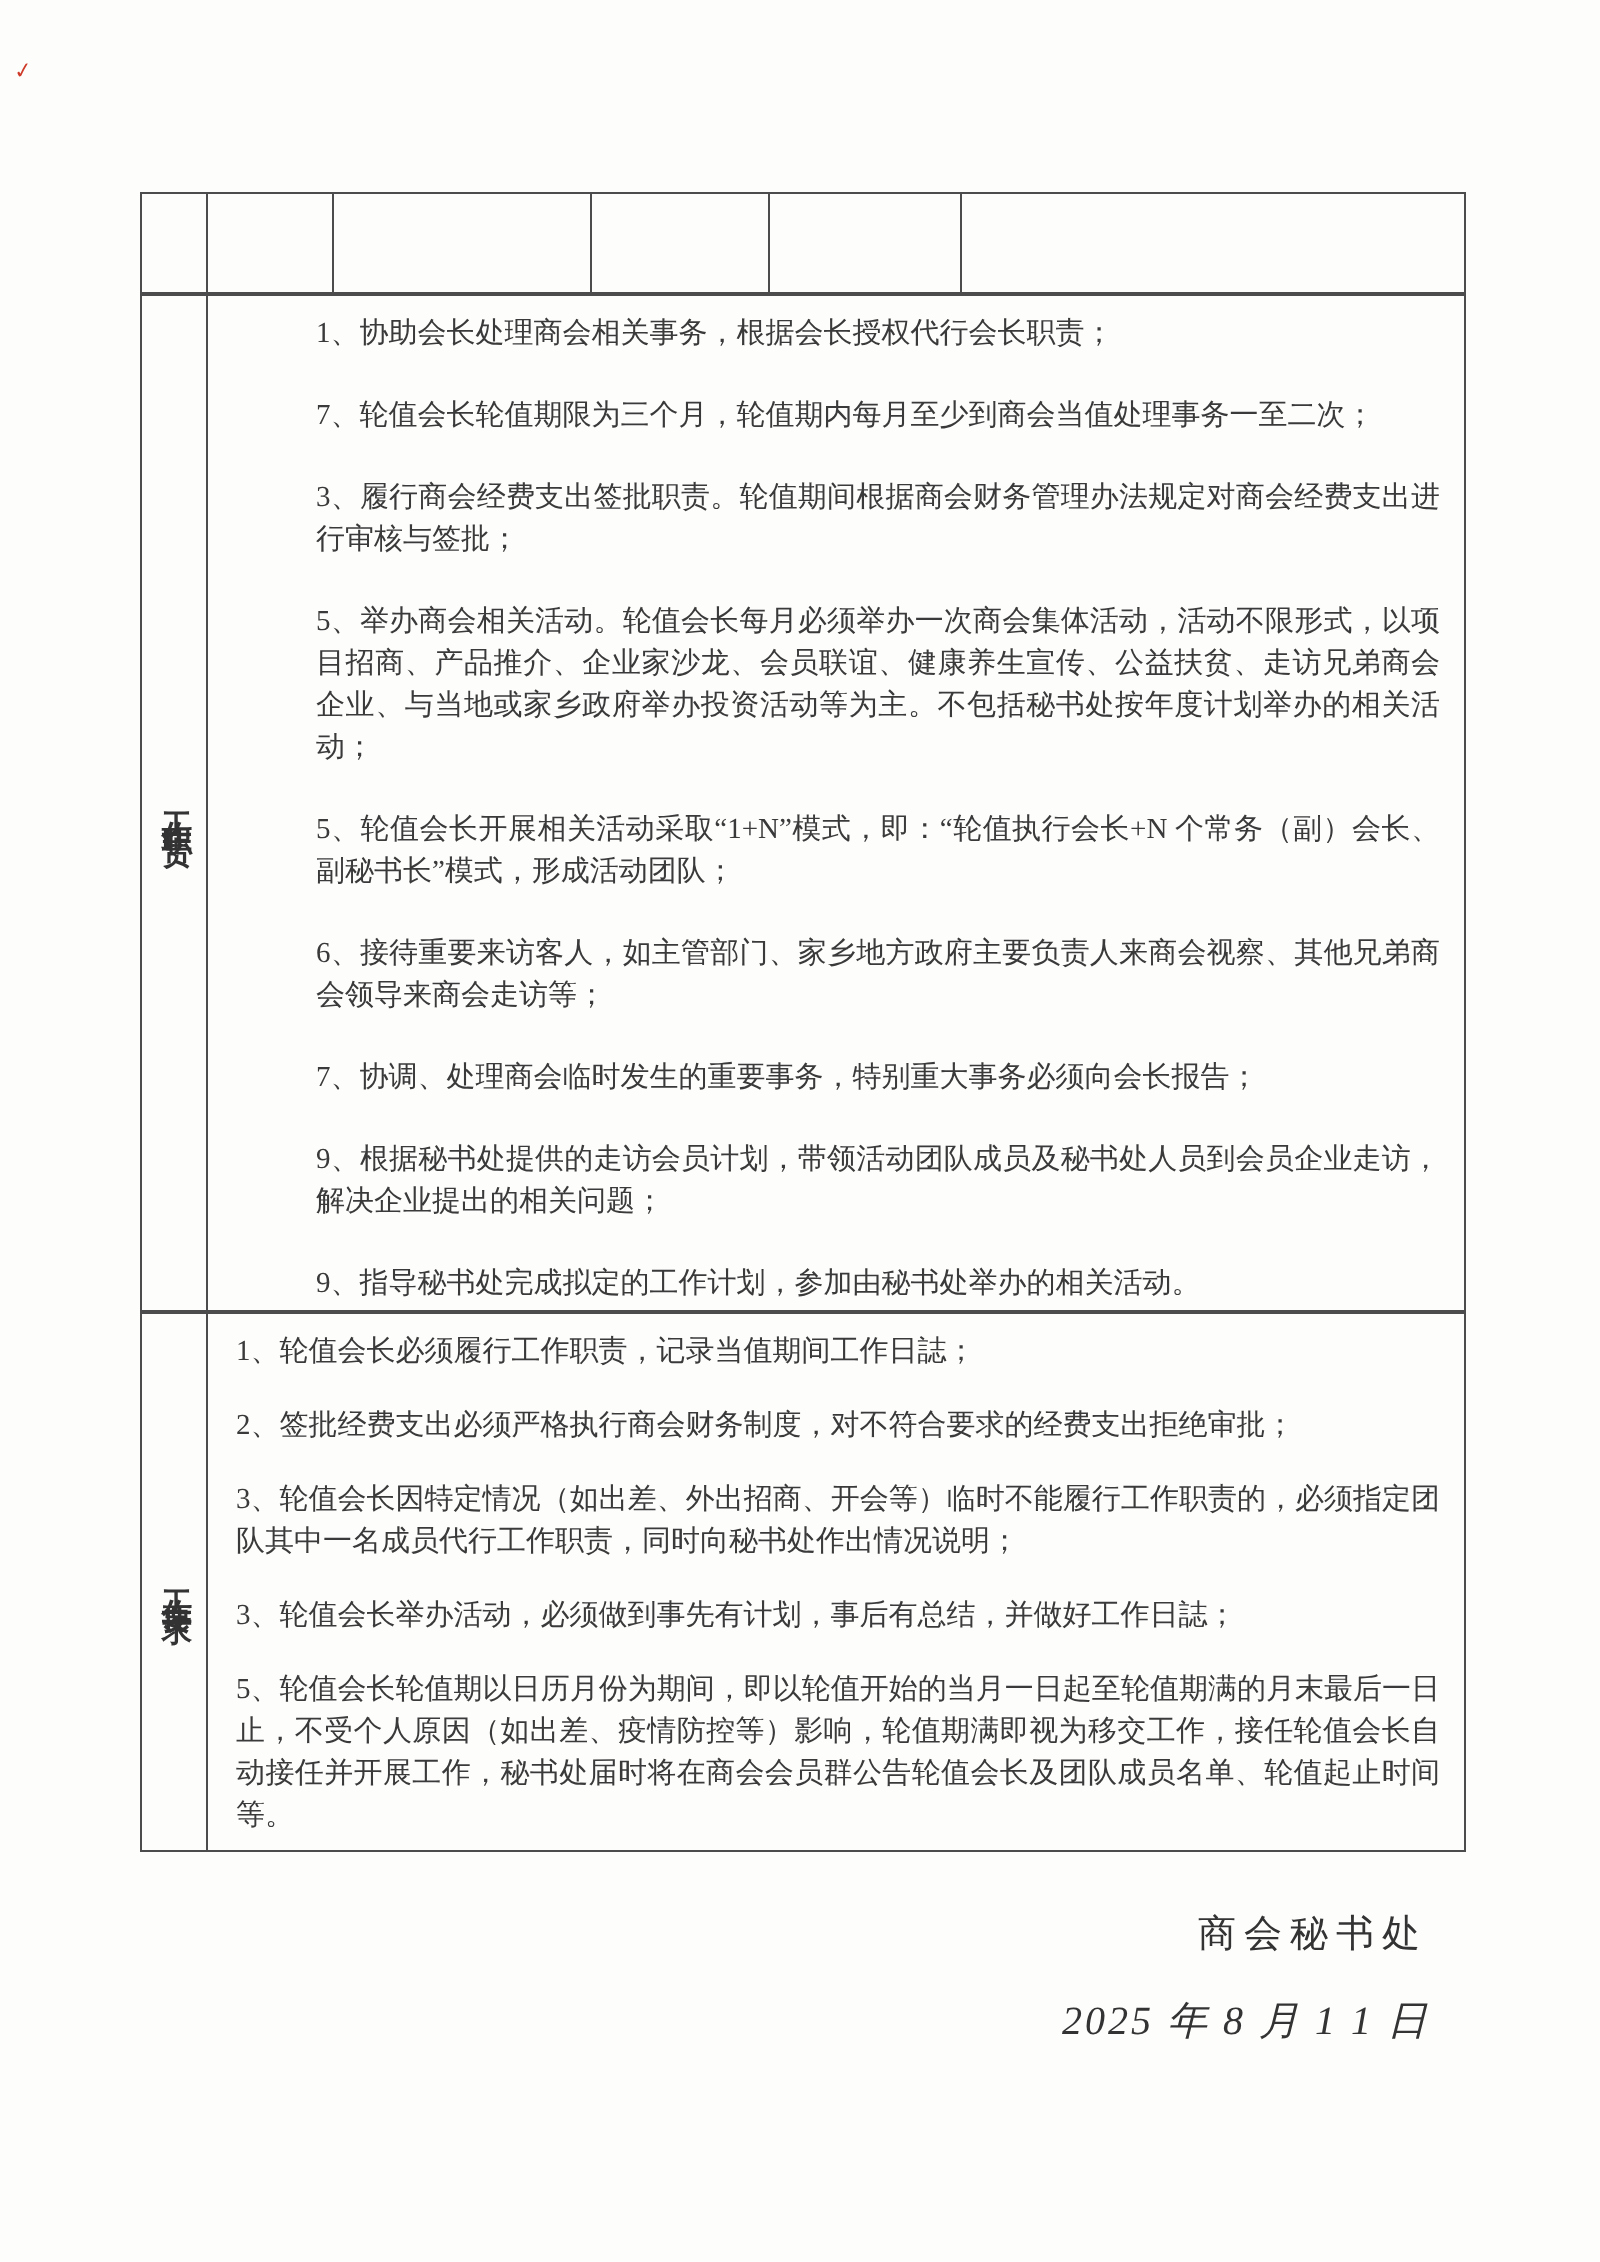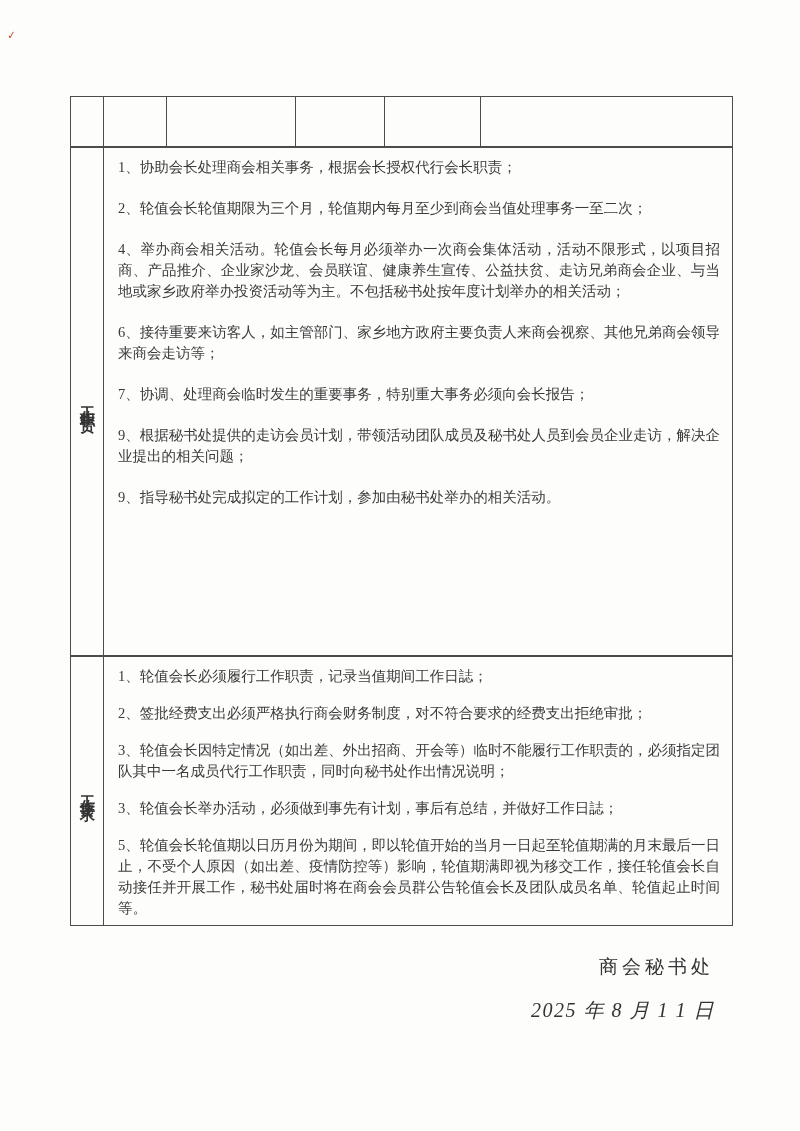--- a/index.html
+++ b/index.html
@@ -46,21 +46,21 @@
   .hcell.c0 { width: 33px; }
   .hcell.c1 { width: 63px; }
   .hcell.c2 { width: 129px; }
   .hcell.c3 { width: 89px; }
   .hcell.c4 { width: 96px; }
   .hcell.c5 { flex: 1; border-right: none; }
   .body-row {
     display: flex;
     box-sizing: border-box;
   }
-  .row-duties { height: 507px; }
+  .row-duties { height: 507px; gap: 40px; }
   .row-reqs {
     height: 270px;
     border-top: 2px solid #4c4c4c;
   }
   .label-cell {
     width: 33px;
     box-sizing: border-box;
     border-right: 1px solid #4c4c4c;
     display: flex;
     align-items: center;
@@ -124,22 +124,24 @@
       <div class="hcell c4"></div>
       <div class="hcell c5"></div>
     </div>
 
     <div class="body-row row-duties">
       <div class="label-cell">
         <span class="vlabel">工作职责</span>
       </div>
       <div class="content-cell">
         <p>1、协助会长处理商会相关事务，根据会长授权代行会长职责；</p>
-        <p>2、轮值会长轮值期限为三个月，轮值期内每月至少到商会当值处理事务一至二次；</p>
-        <p>4、举办商会相关活动。轮值会长每月必须举办一次商会集体活动，活动不限形式，以项目招商、产品推介、企业家沙龙、会员联谊、健康养生宣传、公益扶贫、走访兄弟商会企业、与当地或家乡政府举办投资活动等为主。不包括秘书处按年度计划举办的相关活动；</p>
+        <p>7、轮值会长轮值期限为三个月，轮值期内每月至少到商会当值处理事务一至二次；</p>
+        <p>3、履行商会经费支出签批职责。轮值期间根据商会财务管理办法规定对商会经费支出进行审核与签批；</p>
+        <p>5、举办商会相关活动。轮值会长每月必须举办一次商会集体活动，活动不限形式，以项目招商、产品推介、企业家沙龙、会员联谊、健康养生宣传、公益扶贫、走访兄弟商会企业、与当地或家乡政府举办投资活动等为主。不包括秘书处按年度计划举办的相关活动；</p>
+        <p>5、轮值会长开展相关活动采取“1+N”模式，即：“轮值执行会长+N 个常务（副）会长、副秘书长”模式，形成活动团队；</p>
         <p>6、接待重要来访客人，如主管部门、家乡地方政府主要负责人来商会视察、其他兄弟商会领导来商会走访等；</p>
         <p>7、协调、处理商会临时发生的重要事务，特别重大事务必须向会长报告；</p>
         <p>9、根据秘书处提供的走访会员计划，带领活动团队成员及秘书处人员到会员企业走访，解决企业提出的相关问题；</p>
         <p>9、指导秘书处完成拟定的工作计划，参加由秘书处举办的相关活动。</p>
       </div>
     </div>
 
     <div class="body-row row-reqs">
       <div class="label-cell">
         <span class="vlabel">工作要求</span>

